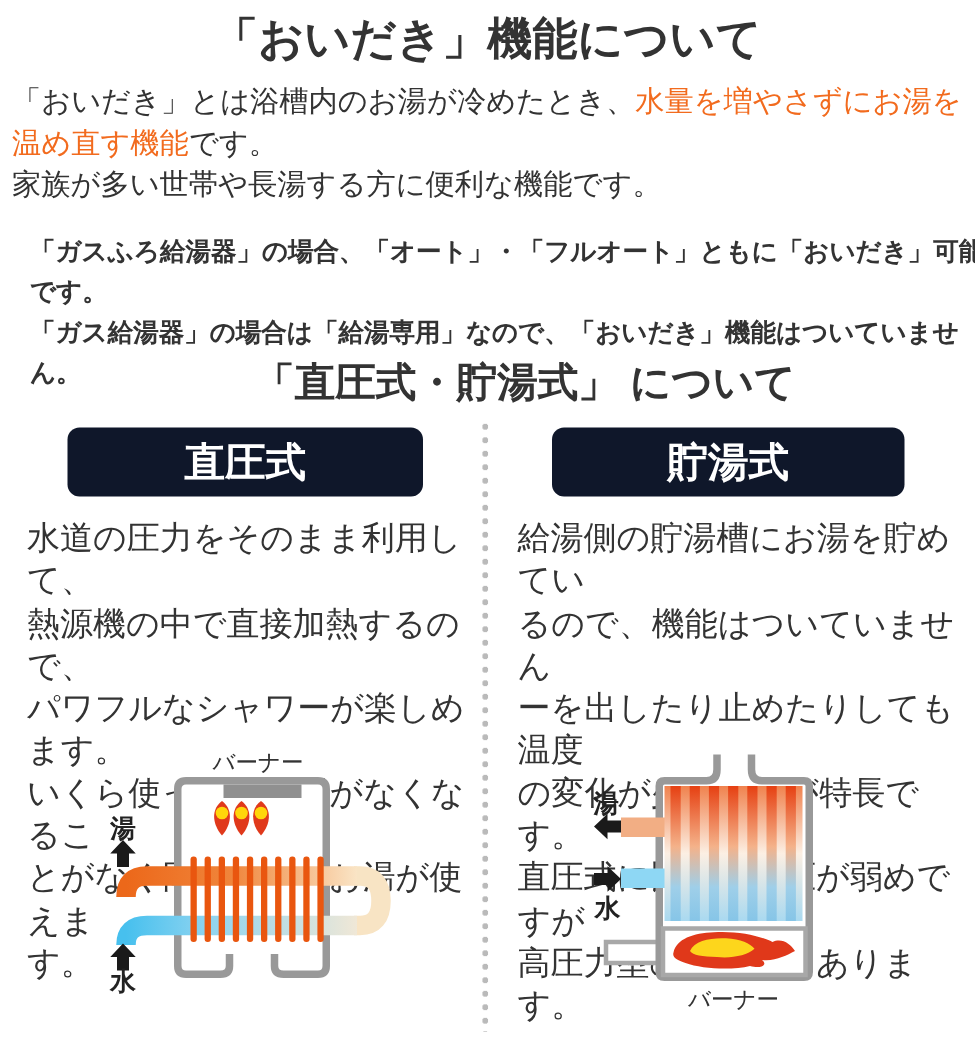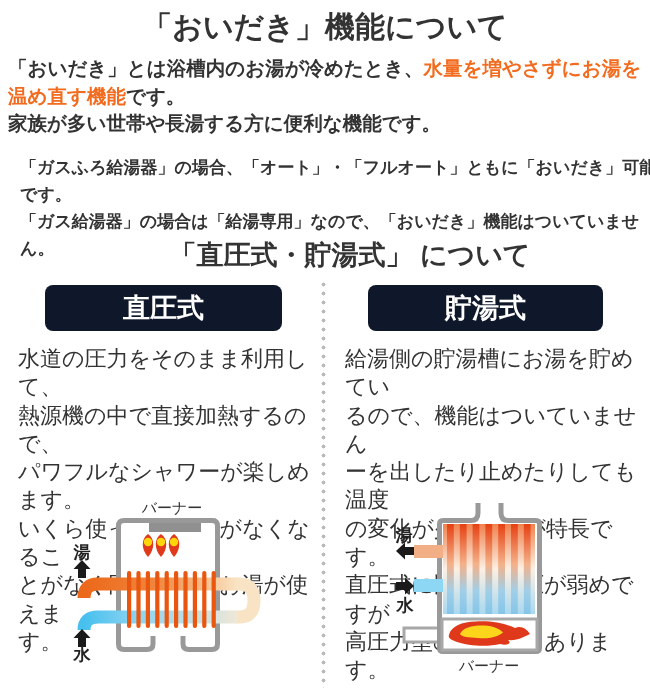--- a/index.html
+++ b/index.html
@@ -6,21 +6,21 @@
   .page{
     position:relative;width:650px;height:700px;background:#ffffff;overflow:hidden;
     font-family:"Liberation Sans","DejaVu Sans",sans-serif;color:#333;border-radius:18px;
   }
   .page-title{
     position:absolute;top:8px;left:0;width:650px;text-align:center;
     font-size:30px;line-height:38px;font-weight:bold;color:#333;margin:0;
   }
   .intro{
     position:absolute;top:55px;left:8px;width:636px;
-    font-size:19.5px;line-height:27.5px;font-weight:bold;color:#333;
+    font-size:19.5px;line-height:27.5px;font-weight:normal;color:#333;
     white-space:pre-line;margin:0;
   }
   .intro .hl{color:#f26b1e;}
   .note{
     position:absolute;top:154px;left:20px;width:640px;
     font-size:17px;line-height:27px;font-weight:bold;color:#333;
     white-space:pre-line;margin:0;
   }
   .section-title{
     position:absolute;top:239px;left:0;width:650px;text-align:center;

